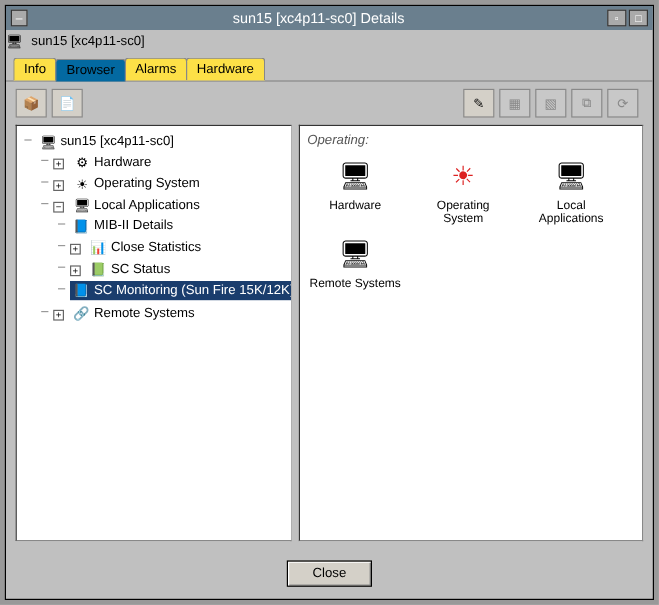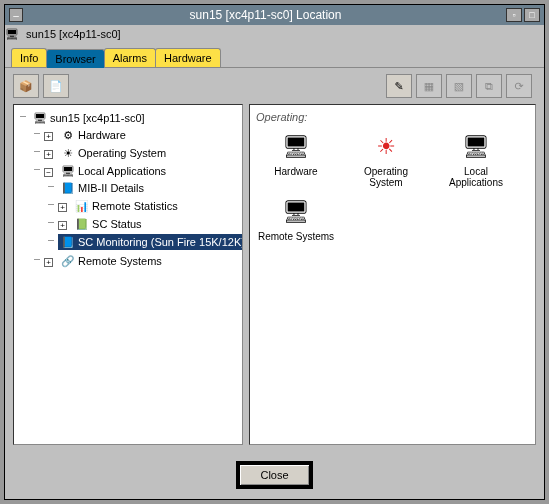--- a/index.html
+++ b/index.html
@@ -16,41 +16,41 @@
 .tab.active { background: #0369a1; position:relative; top:1px; }
 .toolbar { display: flex; align-items: center; padding: 6px 8px; }
 .tbtn { width: 26px; height: 24px; border: 1px solid #888; background: #d4d0c8; margin-right: 4px; display:flex;align-items:center;justify-content:center; cursor:pointer; }
 .spacer { flex: 1; }
 .tbtn.disabled { color:#888; background:#c8c8c8; }
 .content { flex: 1; display: flex; padding: 0 8px 6px 8px; gap: 6px; min-height:0; }
 .pane { background: #fff; border: 1px inset #888; overflow: auto; }
 .tree { width: 230px; padding: 4px 2px; }
 .locpane { flex: 1; padding: 6px; }
 .footer { display: flex; justify-content: center; gap: 140px; padding: 10px 0; }
-.fbtn { padding: 4px 20px; border: 4px solid #000000; background: #d4d0c8; cursor:pointer; box-shadow: 1px 1px 0 #fff inset, -1px -1px 0 #888 inset; text-align: center; }
+.fbtn { padding: 4px 20px; border: 1px solid #000000; background: #d4d0c8; cursor:pointer; box-shadow: 1px 1px 0 #fff inset, -1px -1px 0 #888 inset; text-align: center; }
 .tree ul { list-style: none; }
 .tree li { padding: 1px 0 1px 14px; white-space: nowrap; position:relative; }
 .tree li::before { content:""; position:absolute; left:4px; top:7px; width:6px; height:1px; background:#999; }
 .node { display: inline-flex; align-items: center; gap: 3px; padding: 1px 3px; cursor:pointer; }
 .node.selected { background: #1a3d6d; color: #fff; }
 .toggle { width:9px; height:9px; border:1px solid #666; display:inline-flex; align-items:center; justify-content:center; font-size:8px; line-height:1; background:#fff; margin-right:2px; cursor:pointer; }
 .ico { width:14px; height:14px; display:inline-flex; align-items:center; justify-content:center; font-size:11px; }
 .lochead { color:#555; font-style: italic; margin-bottom:8px; }
 .icons { display:flex; flex-wrap:wrap; gap: 8px 10px; }
 .appicon { width: 80px; text-align:center; cursor:pointer; }
 .appicon .big { width:32px; height:32px; margin: 0 auto 3px auto; display:flex; align-items:center; justify-content:center; font-size:22px; }
 .appicon .lbl { font-size:10px; line-height:1.1; }
 </style>
 </head>
 <body>
 
 <div class="window">
   <div class="titlebar">
     <div class="sys">–</div>
-    <div class="title">sun15 [xc4p11-sc0] Location</div>
+    <div class="title">sun15 [xc4p11-sc0] Details</div>
     <div class="btn">▫</div>
     <div class="btn">□</div>
   </div>
 
   <div class="subtitle">
     <span class="icon ico">🖥</span>
     <span>sun15 [xc4p11-sc0]</span>
   </div>
 
   <div class="tabs">
@@ -118,21 +118,21 @@
                 <li>
                   <span class="node">
                     <span class="ico">📘</span>
                     <span>MIB-II Details</span>
                   </span>
                 </li>
                 <li>
                   <span class="toggle">+</span>
                   <span class="node">
                     <span class="ico">📊</span>
-                    <span>Remote Statistics</span>
+                    <span>Close Statistics</span>
                   </span>
                 </li>
                 <li>
                   <span class="toggle">+</span>
                   <span class="node">
                     <span class="ico">📗</span>
                     <span>SC Status</span>
                   </span>
                 </li>
                 <li>

